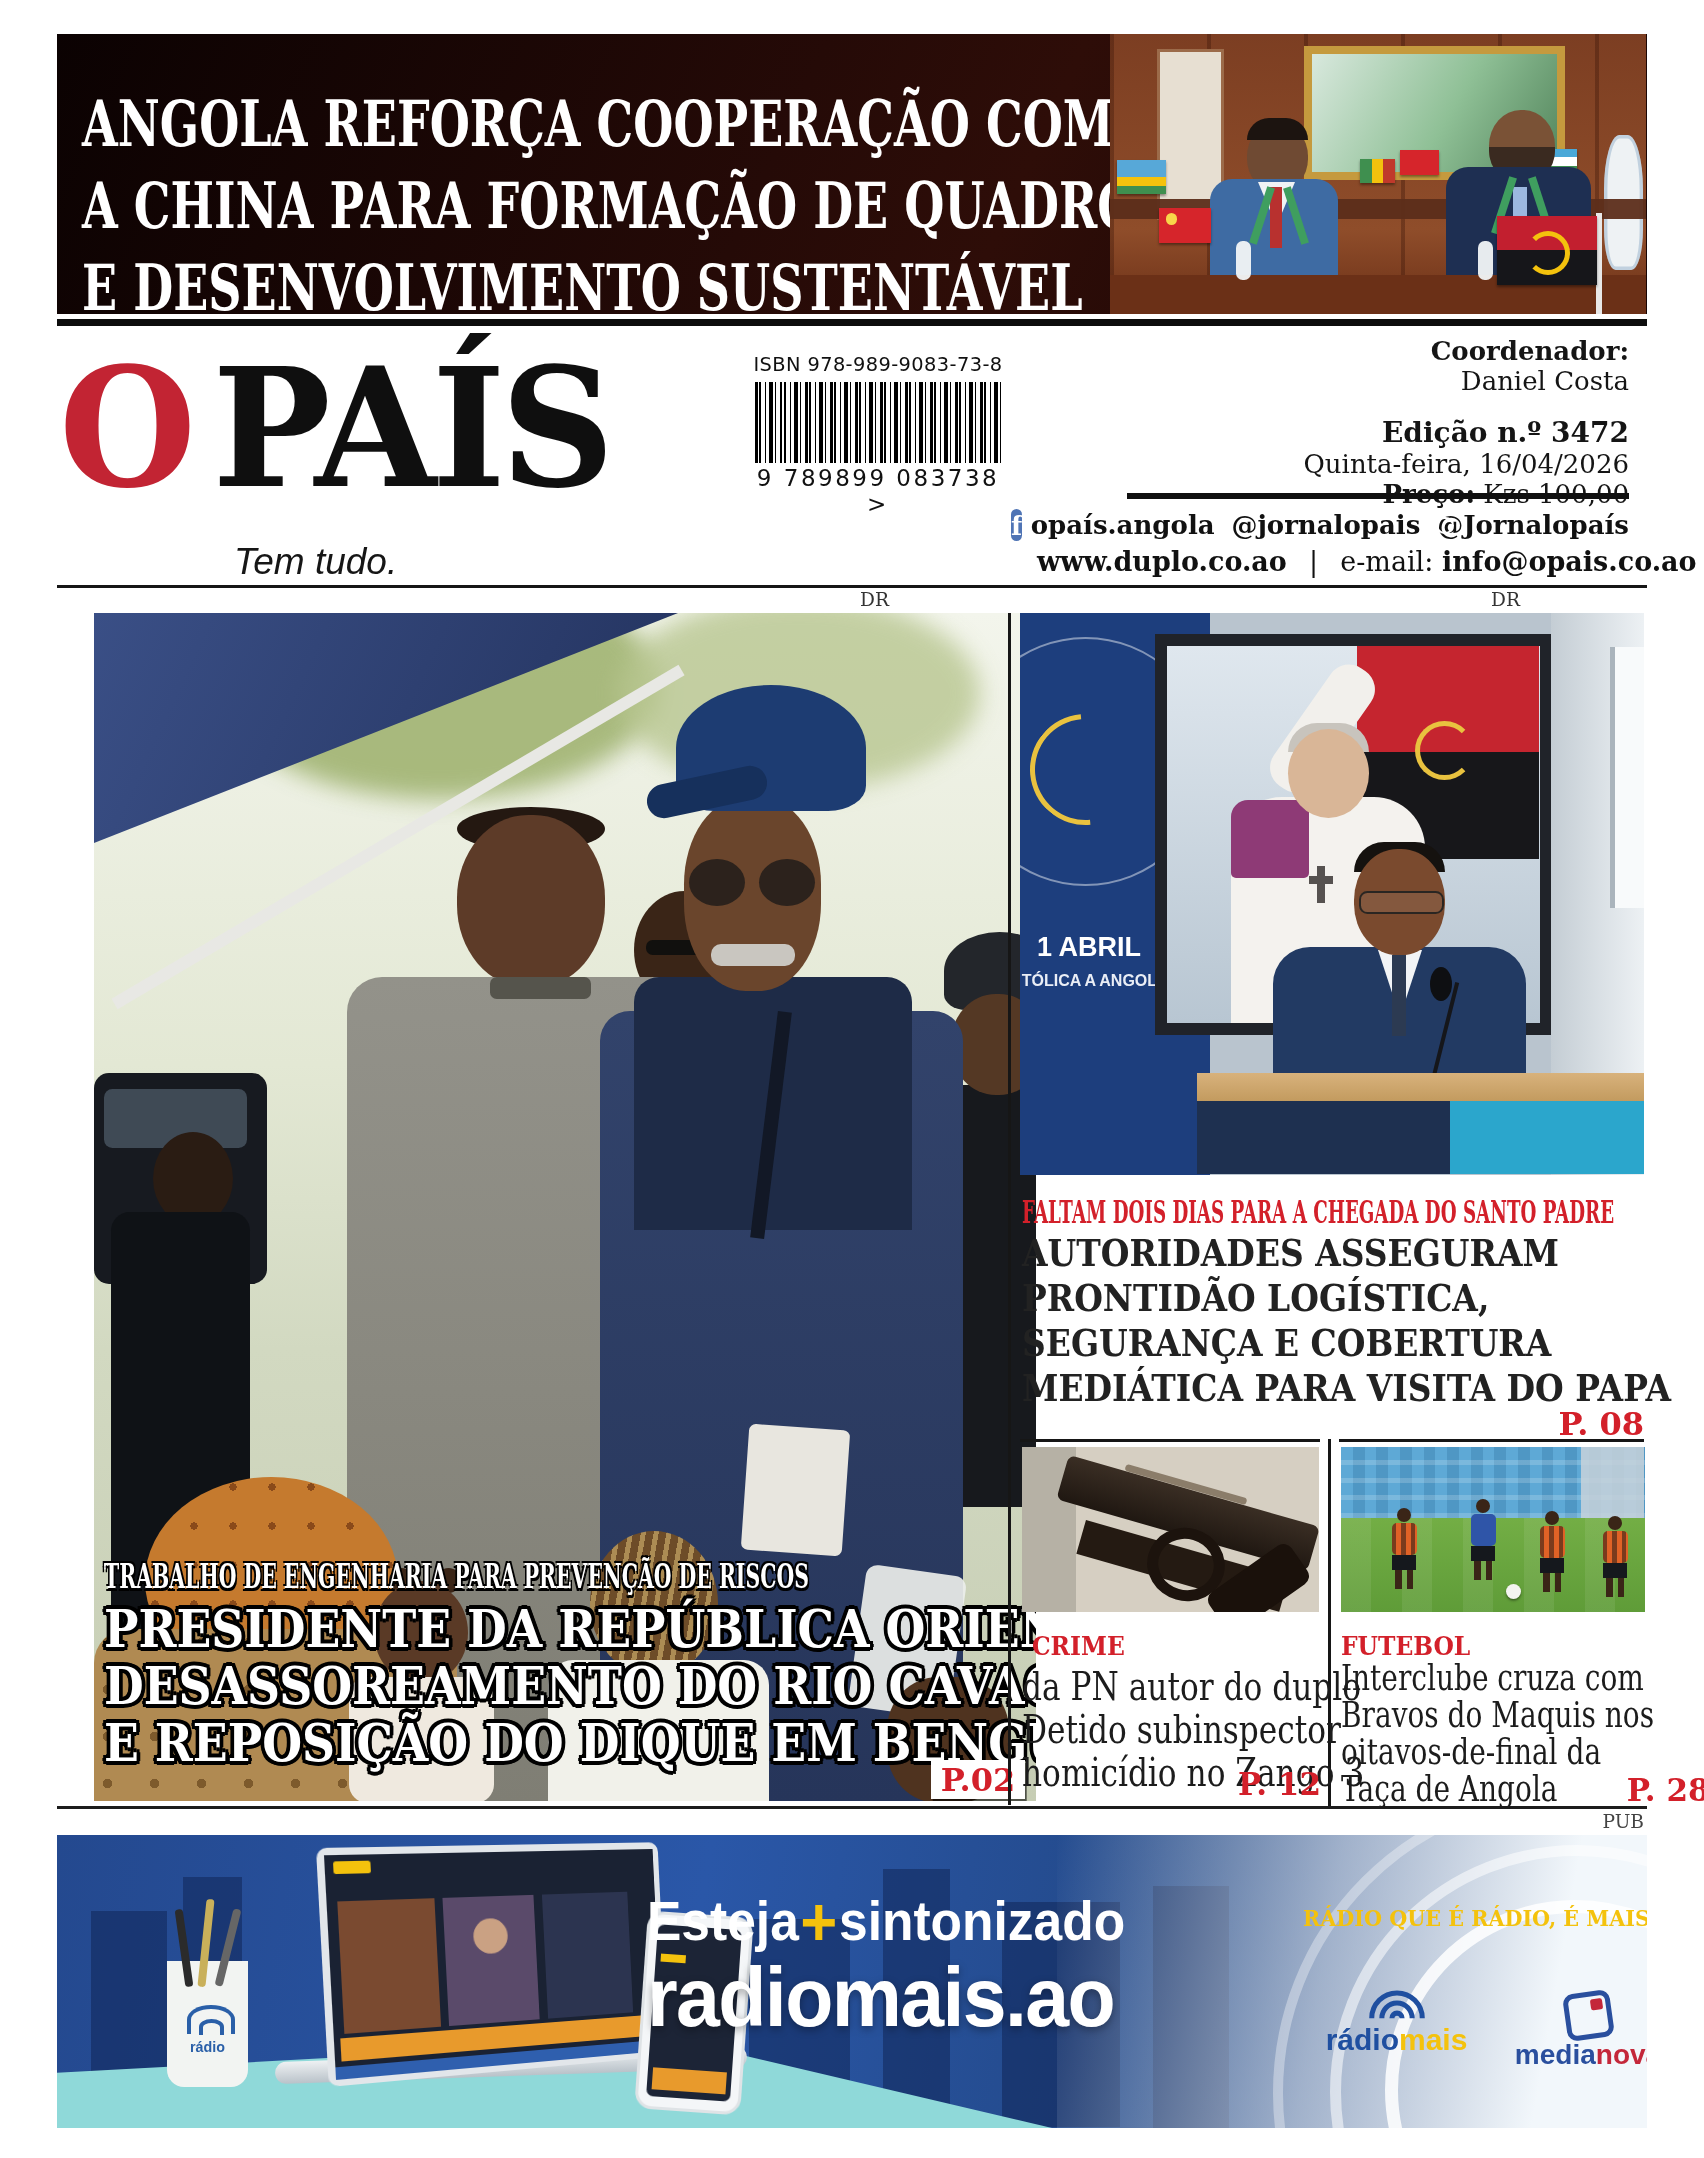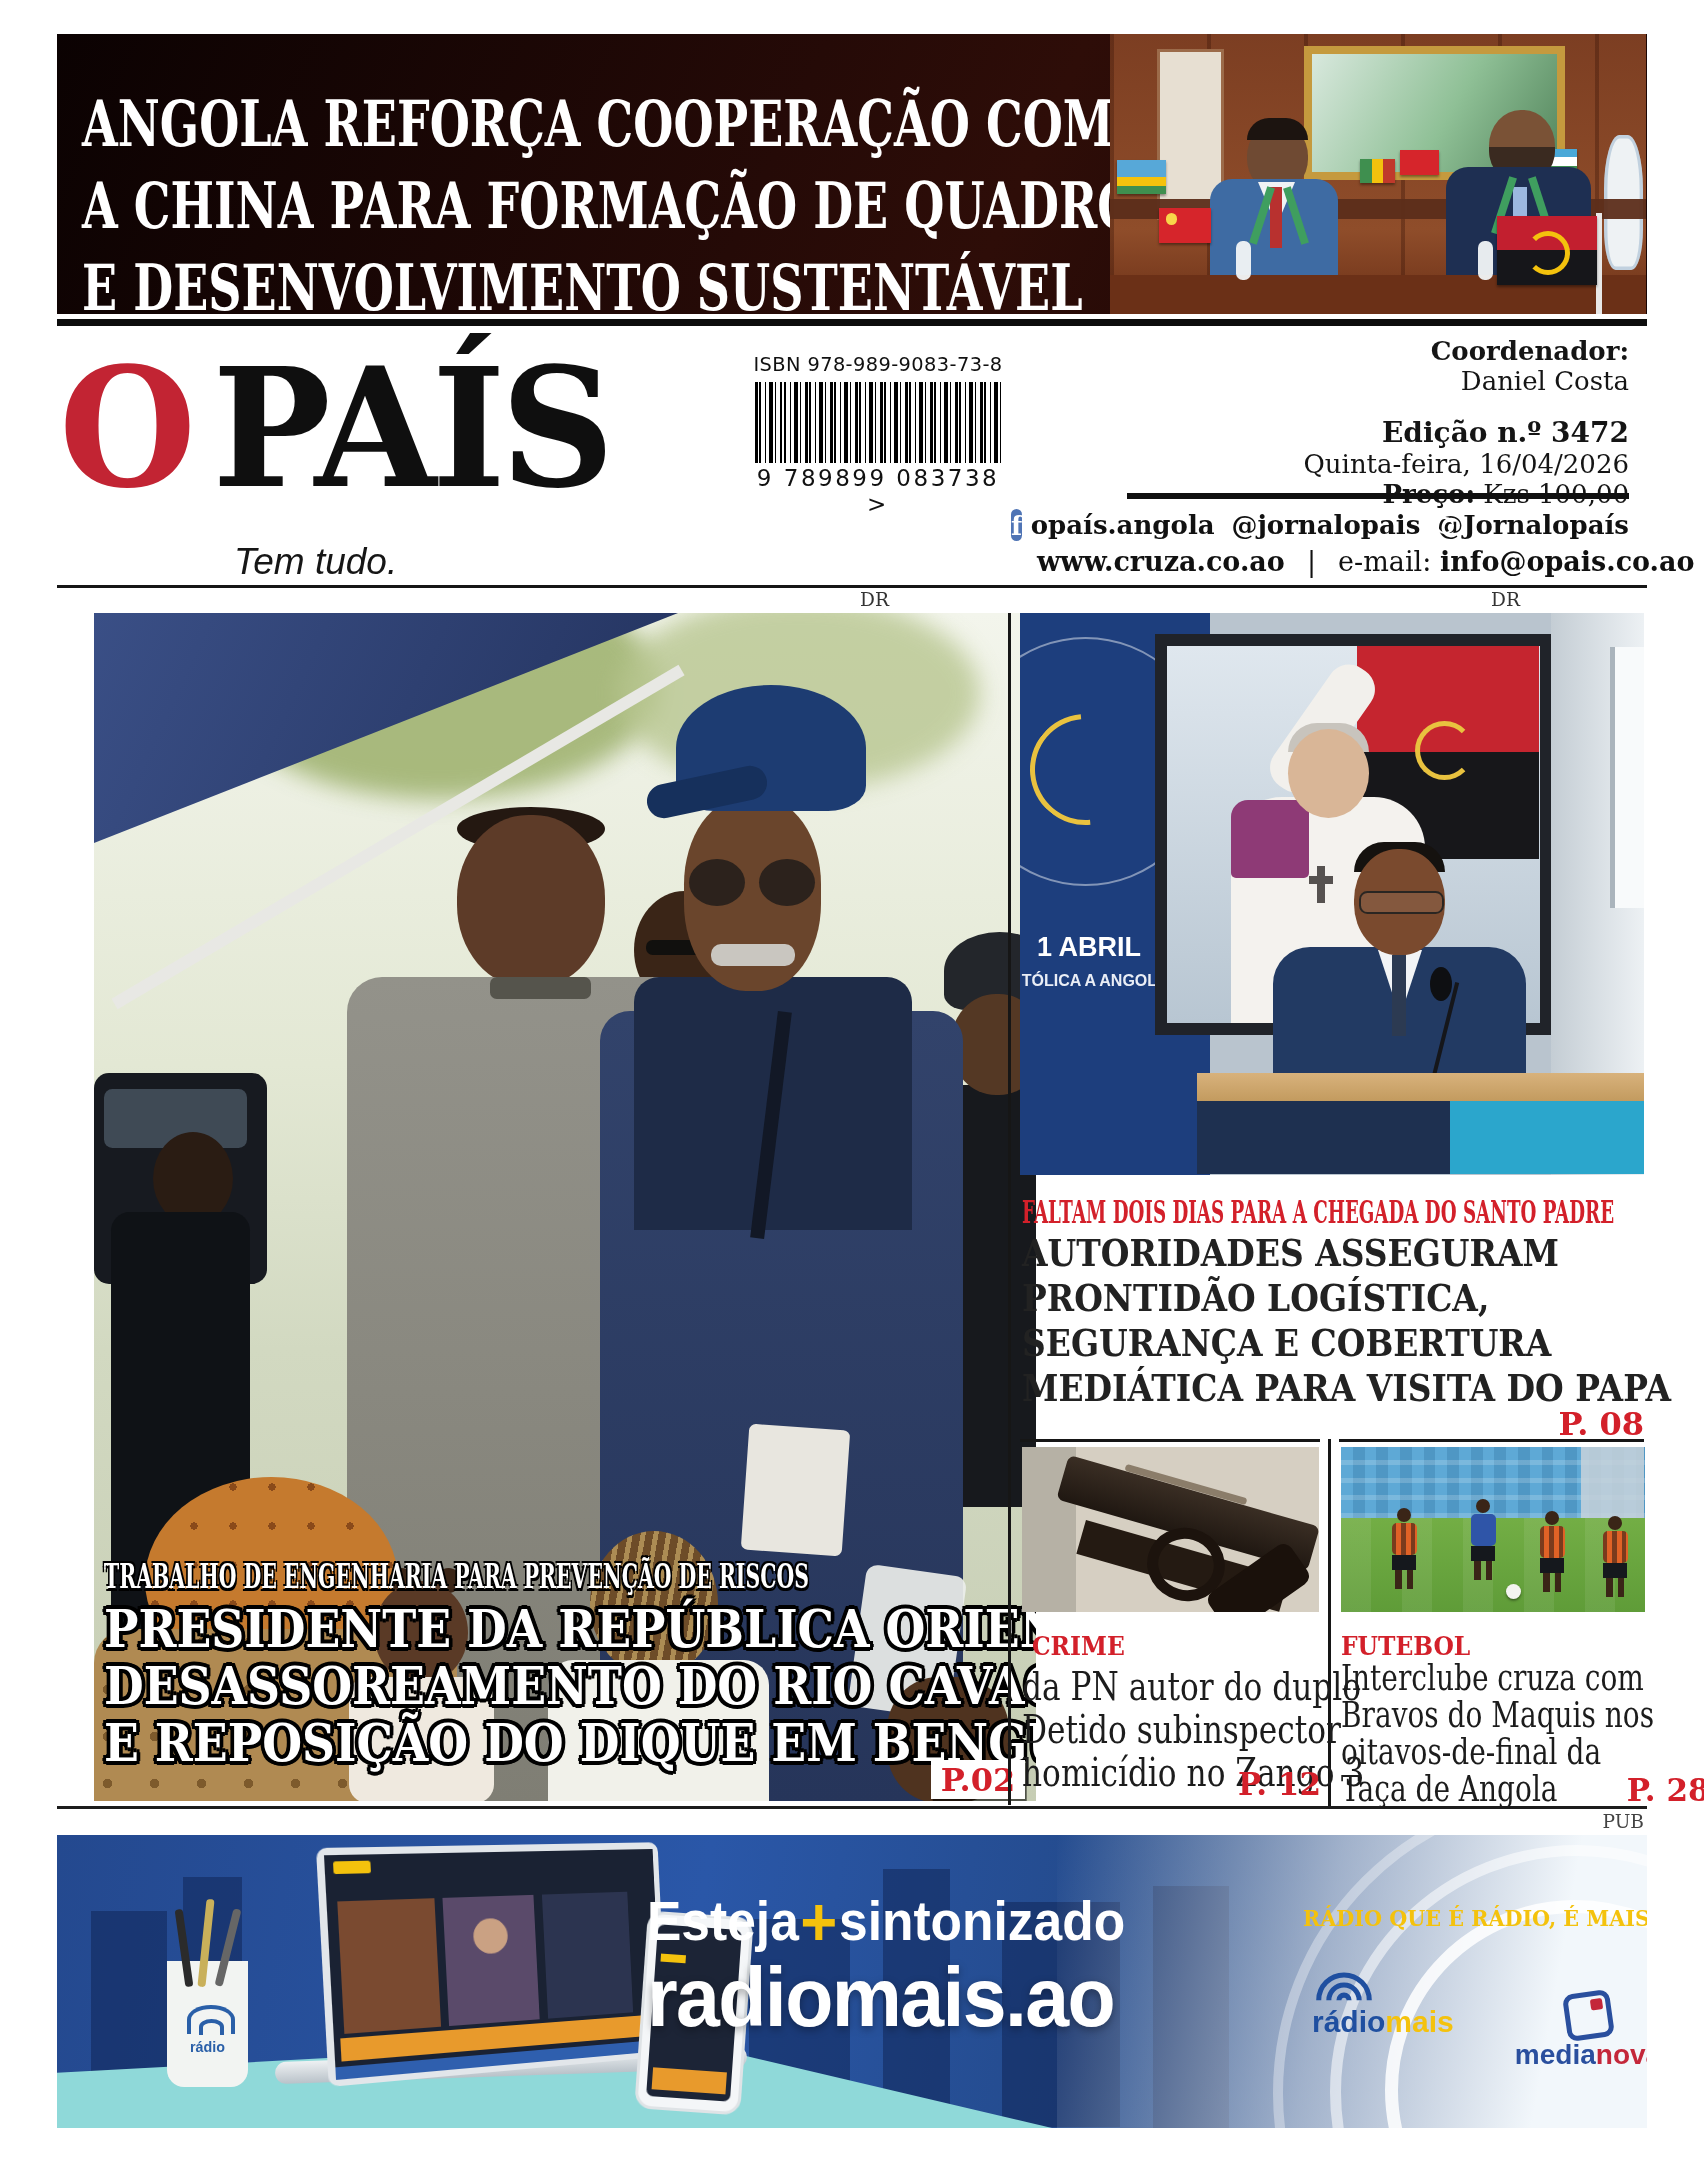--- a/index.html
+++ b/index.html
@@ -291,21 +291,21 @@
   #pen1{left:123px;top:74px;width:7.6px;height:78px;background:#2b2b2b;transform:rotate(-8deg);}
   #pen2{left:145px;top:64px;width:7.6px;height:88px;background:#c9b05a;transform:rotate(6deg);}
   #pen3{left:167px;top:73px;width:7.6px;height:79px;background:#666;transform:rotate(14deg);}
   #esteja-line{left:590px;top:47px;white-space:nowrap;font-weight:bold;transform:scaleX(.92);transform-origin:0 0;}
   .esteja-white{font-size:56px;color:#fff;}
   #esteja-plus{font-size:69px;color:#f4c20d;vertical-align:-5px;margin:0 1.7px;}
   #ad-url{left:590px;top:115px;font-size:83px;font-weight:bold;color:#fff;letter-spacing:-1.7px;
     transform:scaleX(.95);transform-origin:0 0;text-shadow:0 3.4px 8.4px rgba(0,0,0,.35);}
   #ad-tagline{left:1246px;top:69px;font-family:"DejaVu Serif",serif;font-size:23px;font-weight:bold;color:#f4c20d;
     transform:scaleX(.9);transform-origin:0 0;white-space:nowrap;}
-  #radiomais-logo{left:1255px;top:128px;width:169px;text-align:left;}
+  #radiomais-logo{left:1255px;top:146px;width:169px;text-align:center;}
   #rm-text{font-size:30px;font-weight:bold;white-space:nowrap;}
   .rm-blue{color:#1f4fa0;} .rm-yellow{color:#f4c20d;}
   #medianova-logo{left:1434px;top:157px;width:194px;text-align:center;}
   #mn-icon{margin:0 auto;width:37px;height:37px;border:5px solid #2a4f9e;border-radius:10px;transform:rotate(-8deg);position:relative;}
   #mn-icon:after{content:"";position:absolute;right:3.4px;top:2.5px;width:11.8px;height:11.8px;background:#c4273a;border-radius:2.5px;}
   #mn-text{font-size:28px;font-weight:bold;white-space:nowrap;}
   .mn-blue{color:#2a4f9e;} .mn-red{color:#c4273a;}
 </style>
 </head>
 <body>
@@ -377,21 +377,21 @@
       <div id="fb-icon">f</div>
       <span class="social-label">opaís.angola</span>
       <svg width="34" height="29" viewBox="0 0 24 24">
           <path fill="#1da1f2" d="M24 4.6c-.9.4-1.8.6-2.8.8 1-.6 1.8-1.6 2.2-2.7-1 .6-2 1-3.1 1.2C19.4 2.9 18.1 2.3 16.7 2.3c-2.7 0-4.9 2.2-4.9 4.9 0 .4 0 .8.1 1.1C7.7 8.1 4.1 6.1 1.7 3.1c-.4.7-.7 1.6-.7 2.5 0 1.7.9 3.2 2.2 4.1-.8 0-1.6-.2-2.2-.6v.1c0 2.4 1.7 4.4 3.9 4.8-.4.1-.8.2-1.3.2-.3 0-.6 0-.9-.1.6 2 2.4 3.4 4.6 3.4-1.7 1.3-3.8 2.1-6.1 2.1-.4 0-.8 0-1.2-.1 2.2 1.4 4.8 2.2 7.5 2.2 9.1 0 14-7.5 14-14v-.6c1-.7 1.8-1.6 2.4-2.6z"></path>
         </svg>
       <span class="social-label">@jornalopais</span>
       <div id="ig-icon"></div>
       <span class="social-label">@Jornalopaís</span>
     </div>
     <div class="abs" id="contact-row">
-      <span class="info-bold">www.cruza.co.ao</span>
+      <span class="info-bold">www.duplo.co.ao</span>
       <span class="sep">|</span>
       <span>e-mail:</span>
       <span class="info-bold">info@opais.co.ao</span>
     </div>
   </header>
 
   <div class="abs" id="mast-rule"></div>
   <div class="abs credit" id="credit-left">DR</div>
   <div class="abs credit" id="credit-right">DR</div>
 

